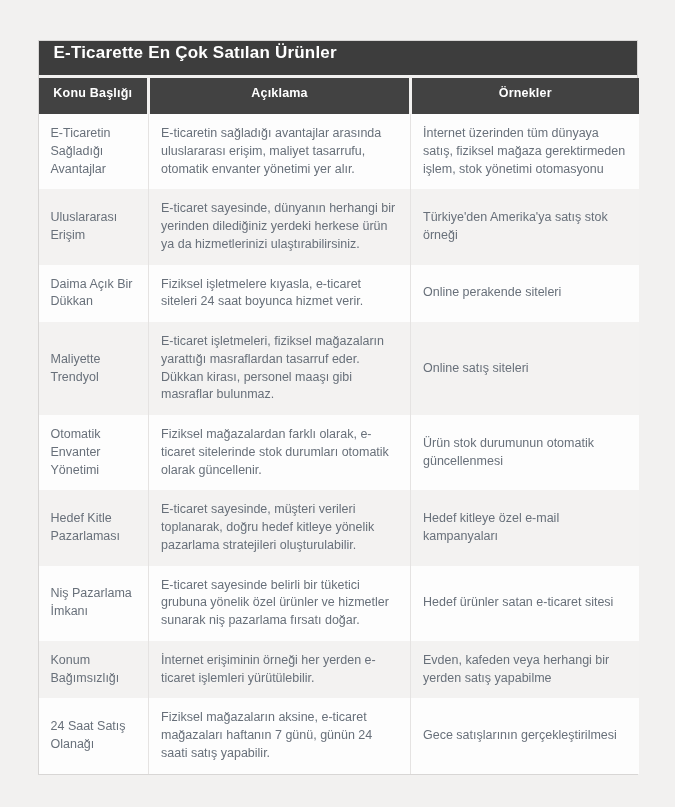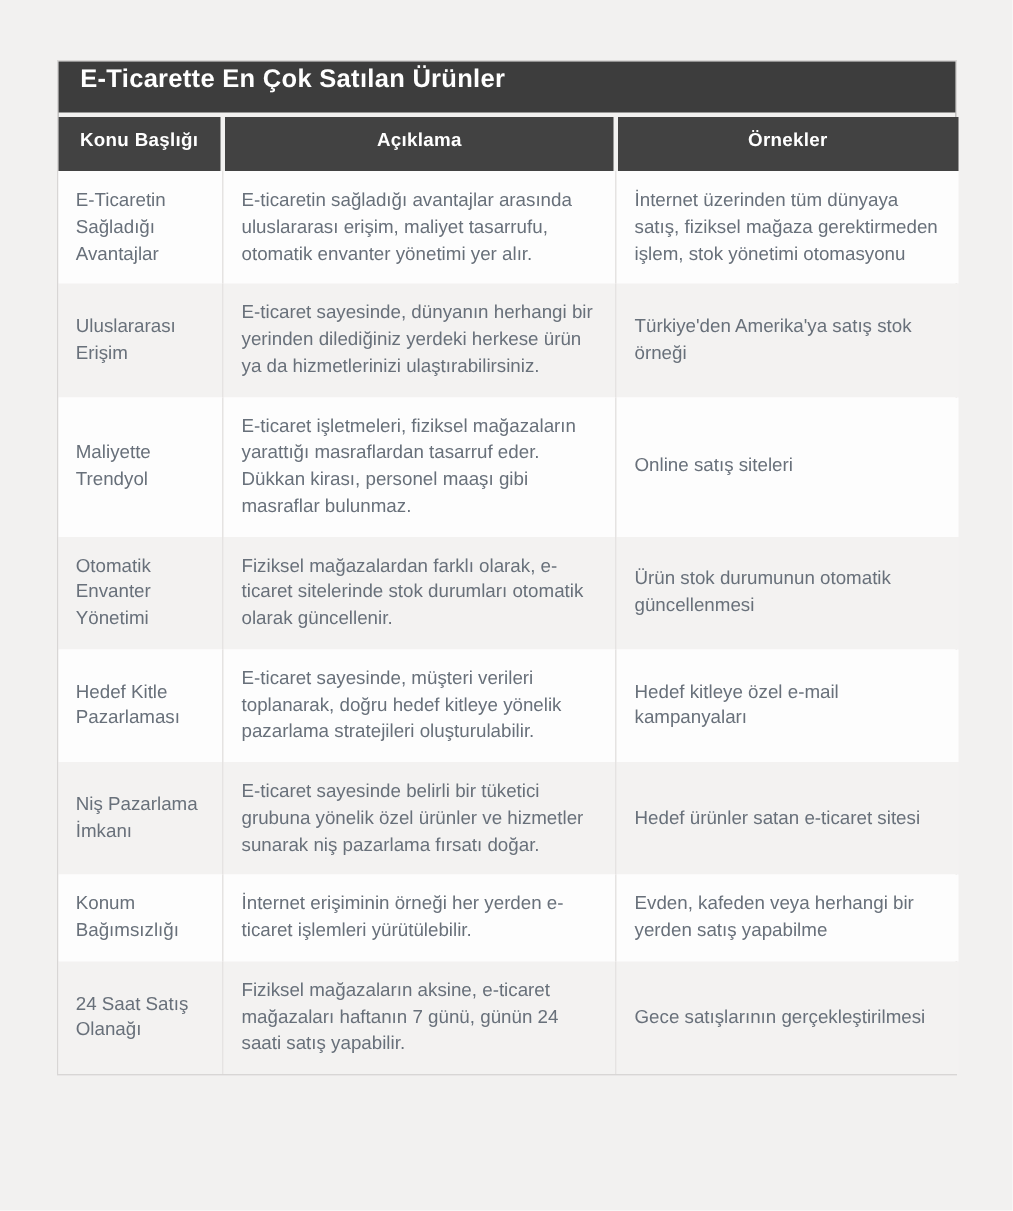--- a/index.html
+++ b/index.html
@@ -97,20 +97,25 @@
           <td>E-Ticaretin Sağladığı Avantajlar</td>
           <td>E-ticaretin sağladığı avantajlar arasında uluslararası erişim, maliyet tasarrufu, otomatik envanter yönetimi yer alır.</td>
           <td>İnternet üzerinden tüm dünyaya satış, fiziksel mağaza gerektirmeden işlem, stok yönetimi otomasyonu</td>
         </tr>
         <tr>
           <td>Uluslararası Erişim</td>
           <td>E-ticaret sayesinde, dünyanın herhangi bir yerinden dilediğiniz yerdeki herkese ürün ya da hizmetlerinizi ulaştırabilirsiniz.</td>
           <td>Türkiye'den Amerika'ya satış stok örneği</td>
         </tr>
         <tr>
+          <td>Daima Açık Bir Dükkan</td>
+          <td>Fiziksel işletmelere kıyasla, e-ticaret siteleri 24 saat boyunca hizmet verir.</td>
+          <td>Online perakende siteleri</td>
+        </tr>
+        <tr>
           <td>Maliyette Trendyol</td>
           <td>E-ticaret işletmeleri, fiziksel mağazaların yarattığı masraflardan tasarruf eder. Dükkan kirası, personel maaşı gibi masraflar bulunmaz.</td>
           <td>Online satış siteleri</td>
         </tr>
         <tr>
           <td>Otomatik Envanter Yönetimi</td>
           <td>Fiziksel mağazalardan farklı olarak, e-ticaret sitelerinde stok durumları otomatik olarak güncellenir.</td>
           <td>Ürün stok durumunun otomatik güncellenmesi</td>
         </tr>
         <tr>

